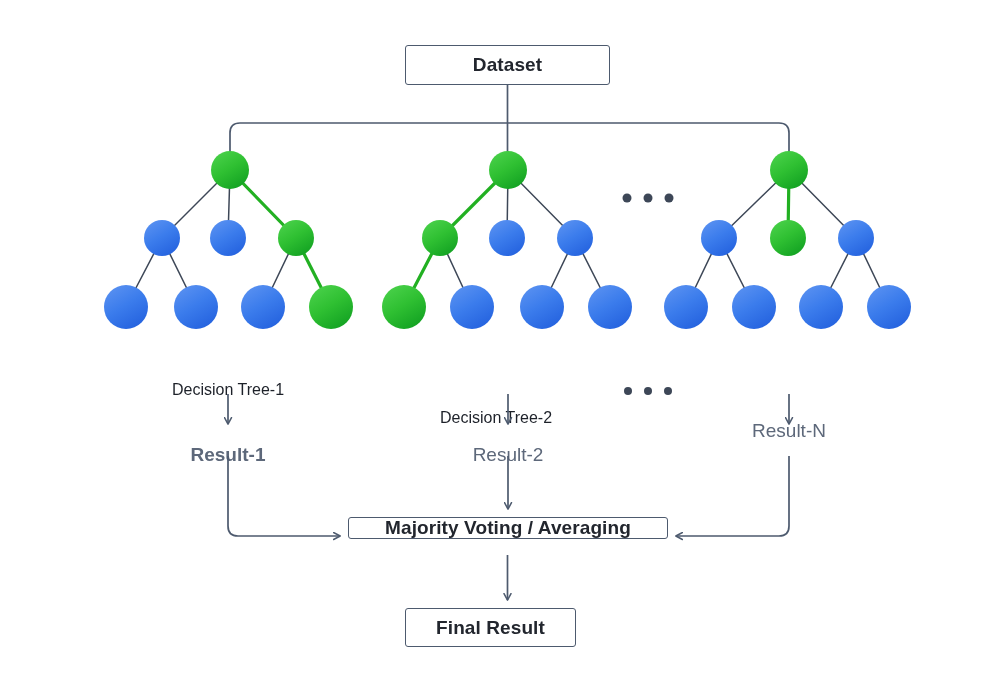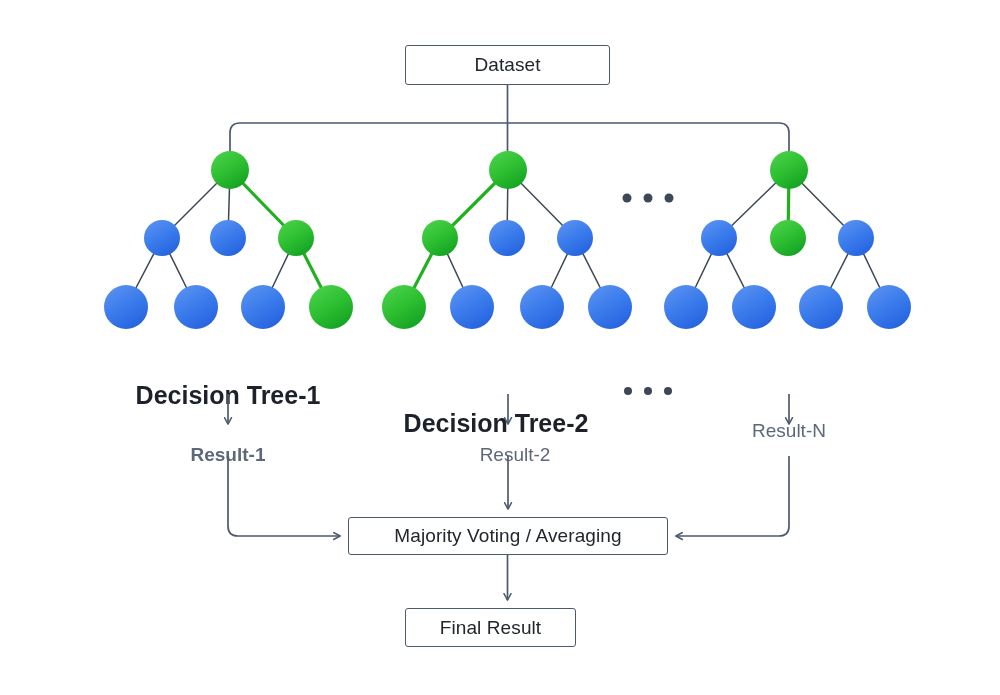--- a/index.html
+++ b/index.html
@@ -29,43 +29,43 @@
   .box {
     position: absolute;
     box-sizing: border-box;
     background: #ffffff;
     border: 1.6px solid #4d5a6e;
     border-radius: 3px;
     display: flex;
     align-items: center;
     justify-content: center;
     color: #22262e;
-    font-weight: normal;
+    font-weight: bold;
     letter-spacing: 0.1px;
     white-space: nowrap;
   }
   #box-dataset {
     left: 405px; top: 45px;
     width: 205px; height: 40px;
     font-size: 19px;
   }
   #box-voting {
     left: 348px; top: 517px;
-    width: 320px; height: 38px;
+    width: 320px; height: 22px;
     font-size: 19px;
   }
   #box-final {
     left: 405px; top: 608px;
     width: 171px; height: 39px;
     font-size: 19px;
   }
   .tree-label {
     position: absolute;
-    font-size: 25px;
-    font-weight: bold;
+    font-size: 16px;
+    font-weight: normal;
     color: #1d2129;
     white-space: nowrap;
     text-align: right;
     transform: translateX(-50%);
   }
   .result-label {
     position: absolute;
     font-size: 19px;
     font-weight: normal;
     color: #5d687a;
@@ -106,21 +106,21 @@
   </div>
 
   <div class="box" id="box-final">
     <span>Final Result</span>
   </div>
 
   <div class="tree-label" id="label-tree-1" style="left: 228px; top: 381px;">Decision Tree-1</div>
   <div class="tree-label" id="label-tree-2" style="left: 496px; top: 381px; margin-top: 28px;">Decision Tree-2</div>
 
   <div class="result-label" id="label-result-1" style="left: 228px; top: 444px; font-weight: bold;">Result-1</div>
-  <div class="result-label" id="label-result-2" style="left: 508px; top: 444px; margin-left: 7px;">Result-2</div>
+  <div class="result-label" id="label-result-2" style="left: 508px; top: 444px;">Result-2</div>
   <div class="result-label" id="label-result-3" style="left: 789px; top: 420px;">Result-N</div>
 
   <div class="ellipsis" id="ellipsis-trees" style="left: 648px; top: 198px;">
     <span></span>
     <span></span>
     <span></span>
   </div>
   <div class="ellipsis small" id="ellipsis-labels" style="left: 648px; top: 391px;">
     <span></span>
     <span></span>

